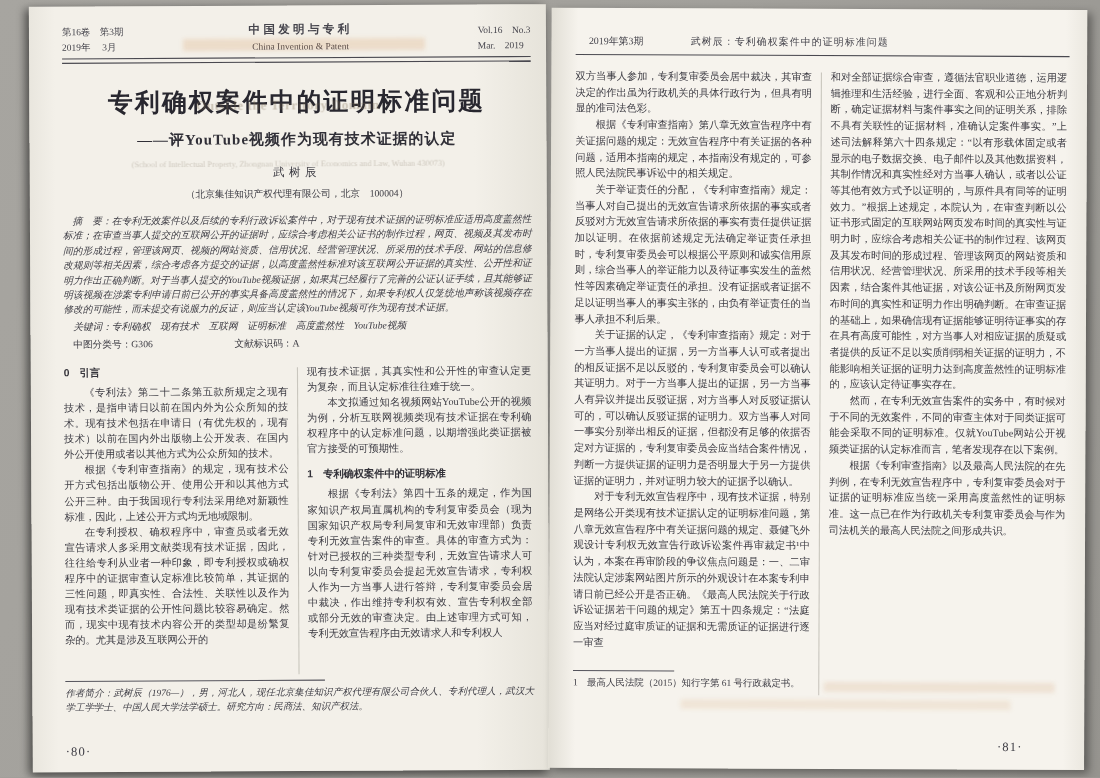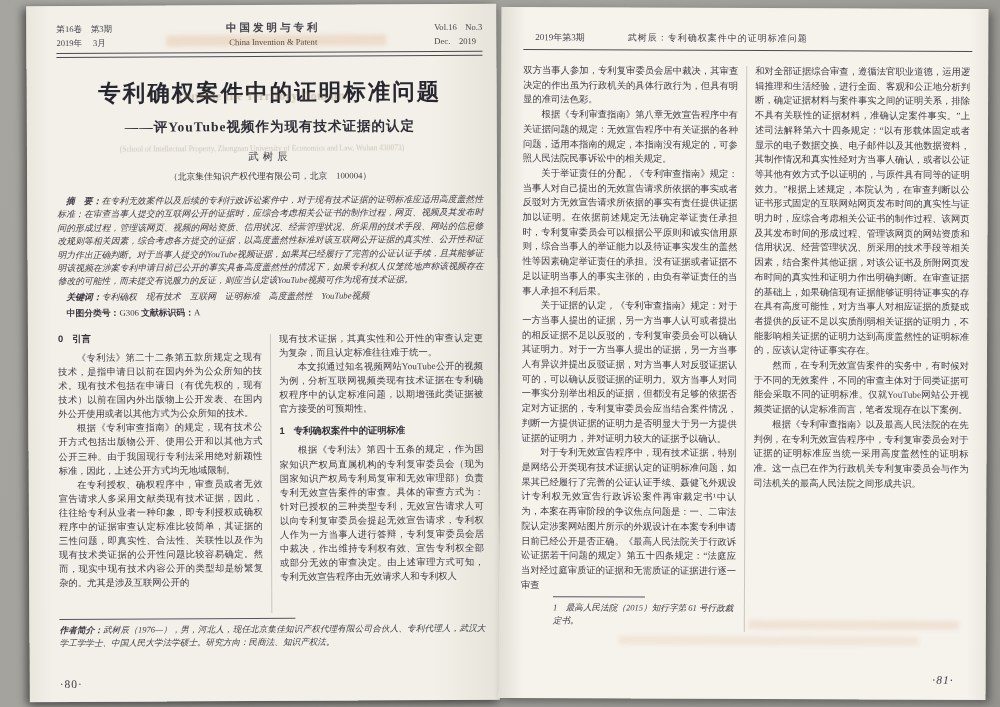--- a/index.html
+++ b/index.html
@@ -30,52 +30,52 @@
   .jh-title-cn{font-size:10.5px;letter-spacing:3px;font-weight:bold;}
   .double-rule{margin-top:3px;height:3px;border-top:1.6px solid #4a4950;border-bottom:1px solid #4a4950;}
   
   .title{margin:20px 0 0;text-align:center;font-size:22.5px;font-weight:bold;letter-spacing:2px;color:#28272f;}
   .subtitle{margin-top:10px;text-align:center;font-size:13.5px;font-weight:600;letter-spacing:1px;color:#302f37;}
   .author{margin-top:14px;text-align:center;font-size:10.5px;letter-spacing:4px;}
   .affil{margin-top:7px;text-align:center;font-size:8.8px;}
   
   .abstract{margin:11px 0 0;font-size:8.8px;line-height:13.4px;text-align:justify;font-style:italic;text-indent:1em;color:#3e3d45;}
   .kw{margin:2px 0 0;font-size:8.8px;line-height:13px;font-style:italic;text-indent:1em;}
-  .lbl{font-weight:bold;}
+  .lbl{font-weight:normal;}
   .clc-row{margin-top:4px;font-size:8.8px;text-indent:1em;}
-  .clc-row .doccode{}
+  .clc-row .doccode{margin-left:72px;}
   
   .cols{display:flex;margin-top:13px;}
   .col{width:204px;overflow:hidden;}
   .page-right .col{width:215px;}
   .colsep{width:1px;background:#c9c6be;margin:2px 8px 0 8px;}
   .col h3{margin:9px 0 5px;font-size:9.4px;font-family:"Liberation Sans","DejaVu Sans",sans-serif;font-weight:bold;letter-spacing:-0.1px;color:#333239;}
   .col h3:first-child{margin-top:0;}
   .para{margin:0;font-size:9.3px;text-align:justify;text-indent:2em;color:#3b3a42;}
   .page-left .para{line-height:14.1px;}
   .page-left .cols{height:281px;}
   .page-right .para{line-height:14.7px;}
   .page-right .cols{height:568px;}
   .para.noindent{text-indent:0;}
   
   .col-with-foot{display:flex;flex-direction:column;}
   .col-with-foot .paras{flex:1;overflow:hidden;}
-  .footnote{font-size:8.6px;line-height:13px;font-style:italic;padding-bottom:4px;margin-left:32px;}
+  .footnote{font-size:8.6px;line-height:13px;padding-bottom:4px;}
   .fn-rule{width:92px;border-top:1px solid #55545c;margin-bottom:4px;}
   .bio{margin-top:5px;font-size:8.6px;line-height:13.4px;font-style:italic;text-align:justify;color:#3e3d45;}
   .bio-rule{width:236px;border-top:1px solid #55545c;margin-bottom:4px;}
   
   .rheader{position:relative;font-size:9px;color:#45444c;height:14px;}
   .rheader .issue{position:absolute;left:12px;top:0;}
   .rheader .running{position:absolute;left:0;right:60px;text-align:center;top:0;letter-spacing:1px;}
   .single-rule{margin-top:4px;border-top:1.6px solid #4a4950;}
   
   .pagenum{position:absolute;font-size:11.5px;color:#3c3b43;letter-spacing:1px;}
   .pn-left{left:30px;bottom:12px;text-align:center;}
-  .pn-right{right:32px;bottom:14px;font-style:italic;}
+  .pn-right{right:56px;bottom:14px;}
   
   .ghost-line{position:absolute;left:0;width:100%;text-align:center;color:rgba(125,110,80,.35);filter:blur(.4px);font-weight:bold;pointer-events:none;}
   .ghost-en-title{top:84px;font-size:12px;letter-spacing:.5px;}
   .ghost-en-affil{top:139px;font-size:7.5px;font-weight:normal;color:rgba(120,110,90,.32);}
   .ghost-strip{position:absolute;filter:blur(2px);pointer-events:none;}
   .gs1{left:140px;top:30px;width:220px;height:11px;background:rgba(205,125,55,.18);}
   .gs2{left:120px;top:628px;width:300px;height:9px;background:rgba(200,130,60,.12);}
   .gs3{left:250px;top:612px;width:210px;height:9px;background:rgba(190,120,60,.14);}
 </style>
 </head>
@@ -92,21 +92,21 @@
       <div class="jh-left">
         <div>第16卷　第3期</div>
         <div>2019年　 3月</div>
       </div>
       <div class="jh-center">
         <div class="jh-title-cn">中国发明与专利</div>
         <div>China Invention &amp; Patent</div>
       </div>
       <div class="jh-right">
         <div>Vol.16　No.3</div>
-        <div>Dec.　2019</div>
+        <div>Mar.　2019</div>
       </div>
     </div>
     <div class="double-rule"></div>
 
     <h1 class="title">专利确权案件中的证明标准问题</h1>
     <div class="subtitle">——评YouTube视频作为现有技术证据的认定</div>
     <div class="author">武树辰</div>
     <div class="affil">（北京集佳知识产权代理有限公司，北京　100004）</div>
 
     <p class="abstract"><b class="lbl">摘　要：</b><span>在专利无效案件以及后续的专利行政诉讼案件中，对于现有技术证据的证明标准应适用高度盖然性标准；在审查当事人提交的互联网公开的证据时，应综合考虑相关公证书的制作过程，网页、视频及其发布时间的形成过程，管理该网页、视频的网站资质、信用状况、经营管理状况、所采用的技术手段、网站的信息修改规则等相关因素，综合考虑各方提交的证据，以高度盖然性标准对该互联网公开证据的真实性、公开性和证明力作出正确判断。对于当事人提交的YouTube视频证据，如果其已经履行了完善的公证认证手续，且其能够证明该视频在涉案专利申请日前已公开的事实具备高度盖然性的情况下，如果专利权人仅笼统地声称该视频存在修改的可能性，而未提交有说服力的反证，则应当认定该YouTube视频可作为现有技术证据。</span></p>
@@ -150,21 +150,21 @@
     </div>
     <div class="single-rule"></div>
 
     <div class="cols">
       <div class="col col-with-foot">
         <div class="paras">
           <p class="para noindent">双方当事人参加，专利复审委员会居中裁决，其审查决定的作出虽为行政机关的具体行政行为，但具有明显的准司法色彩。</p>
           <p class="para">根据《专利审查指南》第八章无效宣告程序中有关证据问题的规定：无效宣告程序中有关证据的各种问题，适用本指南的规定，本指南没有规定的，可参照人民法院民事诉讼中的相关规定。</p>
           <p class="para">关于举证责任的分配，《专利审查指南》规定：当事人对自己提出的无效宣告请求所依据的事实或者反驳对方无效宣告请求所依据的事实有责任提供证据加以证明。在依据前述规定无法确定举证责任承担时，专利复审委员会可以根据公平原则和诚实信用原则，综合当事人的举证能力以及待证事实发生的盖然性等因素确定举证责任的承担。没有证据或者证据不足以证明当事人的事实主张的，由负有举证责任的当事人承担不利后果。</p>
           <p class="para">关于证据的认定，《专利审查指南》规定：对于一方当事人提出的证据，另一方当事人认可或者提出的相反证据不足以反驳的，专利复审委员会可以确认其证明力。对于一方当事人提出的证据，另一方当事人有异议并提出反驳证据，对方当事人对反驳证据认可的，可以确认反驳证据的证明力。双方当事人对同一事实分别举出相反的证据，但都没有足够的依据否定对方证据的，专利复审委员会应当结合案件情况，判断一方提供证据的证明力是否明显大于另一方提供证据的证明力，并对证明力较大的证据予以确认。</p>
-          <p class="para">对于专利无效宣告程序中，现有技术证据，特别是网络公开类现有技术证据认定的证明标准问题，如果其已经履行了完善的公证认证手续、聂健飞外观设计专利权无效宣告行政诉讼案件再审裁定书¹中认为，本案在再审阶段的争议焦点问题是：一、二审法院认定涉案网站图片所示的外观设计在本案专利申请日前已经公开是否正确。《最高人民法院关于行政诉讼证据若干问题的规定》第五十四条规定：“法庭应当对经过庭审质证的证据和无需质证的证据进行逐一审查</p>
+          <p class="para">对于专利无效宣告程序中，现有技术证据，特别是网络公开类现有技术证据认定的证明标准问题，第八章无效宣告程序中有关证据问题的规定、聂健飞外观设计专利权无效宣告行政诉讼案件再审裁定书¹中认为，本案在再审阶段的争议焦点问题是：一、二审法院认定涉案网站图片所示的外观设计在本案专利申请日前已经公开是否正确。《最高人民法院关于行政诉讼证据若干问题的规定》第五十四条规定：“法庭应当对经过庭审质证的证据和无需质证的证据进行逐一审查</p>
         </div>
         <div class="footnote">
           <div class="fn-rule"></div>
           <div>1　最高人民法院（2015）知行字第 61 号行政裁定书。</div>
         </div>
       </div>
       <div class="colsep"></div>
       <div class="col">
         <p class="para noindent">和对全部证据综合审查，遵循法官职业道德，运用逻辑推理和生活经验，进行全面、客观和公正地分析判断，确定证据材料与案件事实之间的证明关系，排除不具有关联性的证据材料，准确认定案件事实。”上述司法解释第六十四条规定：“以有形载体固定或者显示的电子数据交换、电子邮件以及其他数据资料，其制作情况和真实性经对方当事人确认，或者以公证等其他有效方式予以证明的，与原件具有同等的证明效力。”根据上述规定，本院认为，在审查判断以公证书形式固定的互联网站网页发布时间的真实性与证明力时，应综合考虑相关公证书的制作过程、该网页及其发布时间的形成过程、管理该网页的网站资质和信用状况、经营管理状况、所采用的技术手段等相关因素，结合案件其他证据，对该公证书及所附网页发布时间的真实性和证明力作出明确判断。在审查证据的基础上，如果确信现有证据能够证明待证事实的存在具有高度可能性，对方当事人对相应证据的质疑或者提供的反证不足以实质削弱相关证据的证明力，不能影响相关证据的证明力达到高度盖然性的证明标准的，应该认定待证事实存在。</p>
         <p class="para">然而，在专利无效宣告案件的实务中，有时候对于不同的无效案件，不同的审查主体对于同类证据可能会采取不同的证明标准。仅就YouTube网站公开视频类证据的认定标准而言，笔者发现存在以下案例。</p>

